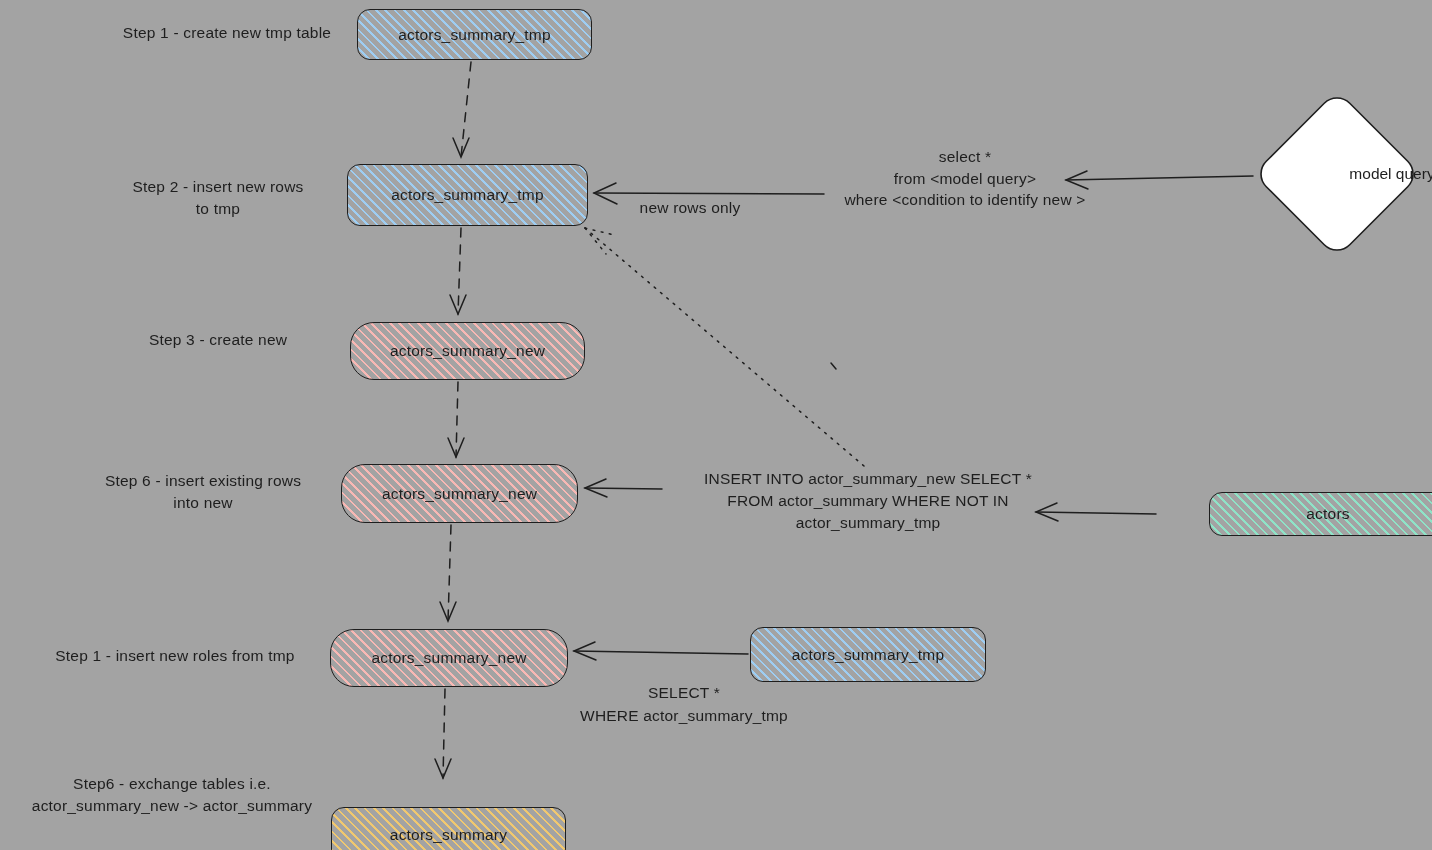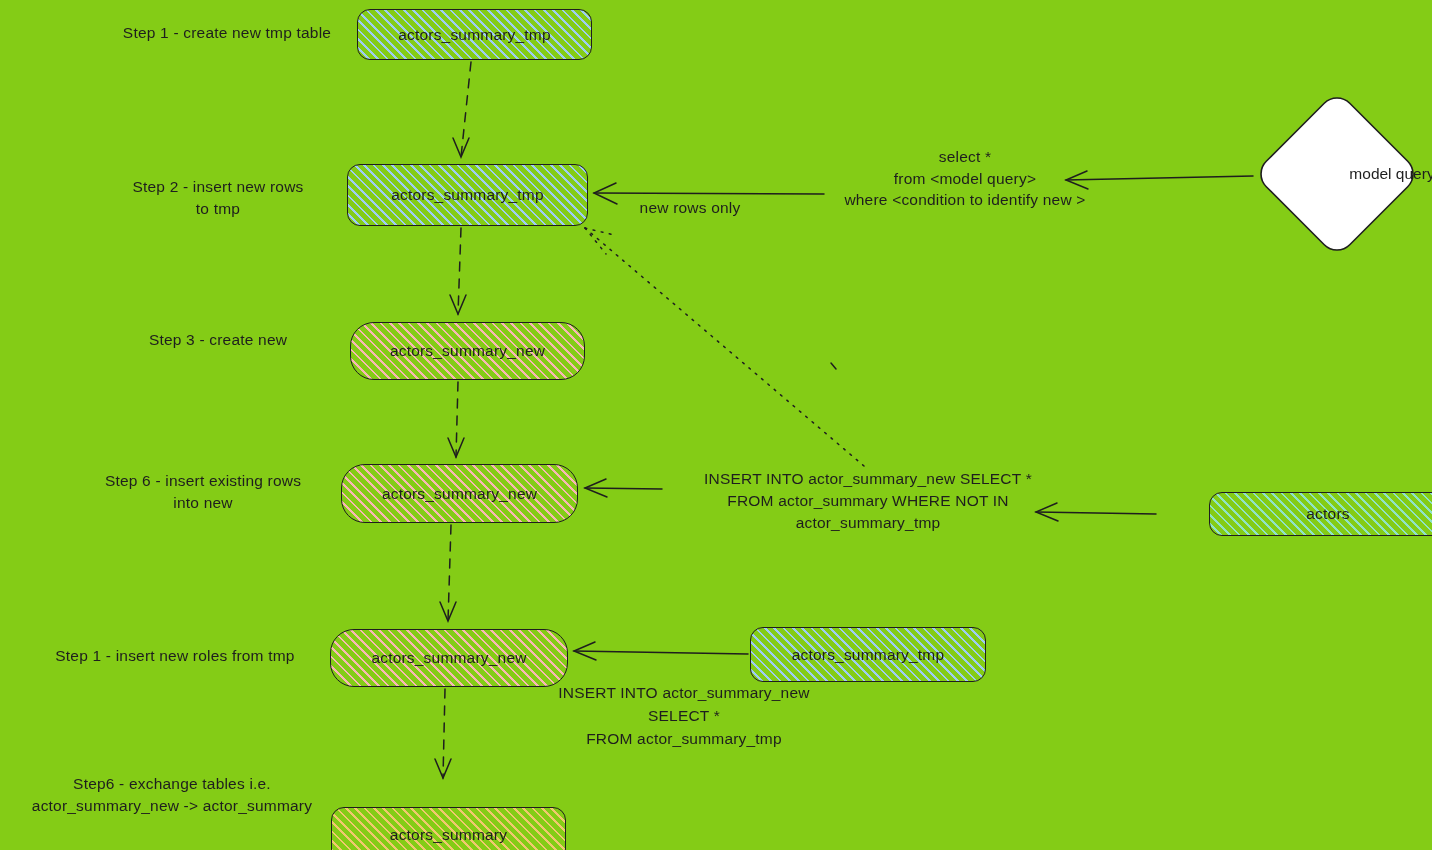--- a/index.html
+++ b/index.html
@@ -1,17 +1,17 @@
 <!DOCTYPE html>
 <html><head>
 <meta charset="utf-8">
 <style>
   html,body{margin:0;padding:0;background:#ffffff;}
   .canvas{
-    position:relative;width:1432px;height:850px;background:#84cc16;overflow:hidden;
+    position:relative;width:1432px;height:850px;background:#a3a3a3;overflow:hidden;
     font-family:"Liberation Sans",sans-serif;color:#1e1e1e;
   }
   .edges{position:absolute;left:0;top:0;width:1432px;height:850px;}
   .node{
     position:absolute;border:1.7px solid #1e1e1e;border-radius:13px;
     display:flex;align-items:center;justify-content:center;
     font-size:15.5px;letter-spacing:.2px;color:#1e1e1e;box-sizing:border-box;
   }
   .hatch-blue{background-image:repeating-linear-gradient(45deg,#9ecdf2 0 2.1px,rgba(255,255,255,0) 2.1px 6.6px);}
   .hatch-pink{background-image:repeating-linear-gradient(45deg,#f8b8b4 0 2.1px,rgba(255,255,255,0) 2.1px 6.6px);border-radius:24px;}
@@ -155,18 +155,17 @@
     <div>where &lt;condition to identify new &gt;</div>
   </div>
 
   <div class="lbl" style="left:656px;top:468px;width:424px;line-height:22px">
     <div>INSERT INTO actor_summary_new SELECT *</div>
     <div>FROM actor_summary WHERE NOT IN</div>
     <div>actor_summary_tmp</div>
   </div>
 
   <div class="lbl" style="left:523px;top:681px;width:322px;line-height:23px">
-    <div>INSERT INTO actor_summary_new</div>
     <div>SELECT *</div>
-    <div>FROM actor_summary_tmp</div>
+    <div>WHERE actor_summary_tmp</div>
   </div>
 
 </div>
 
 </body></html>

